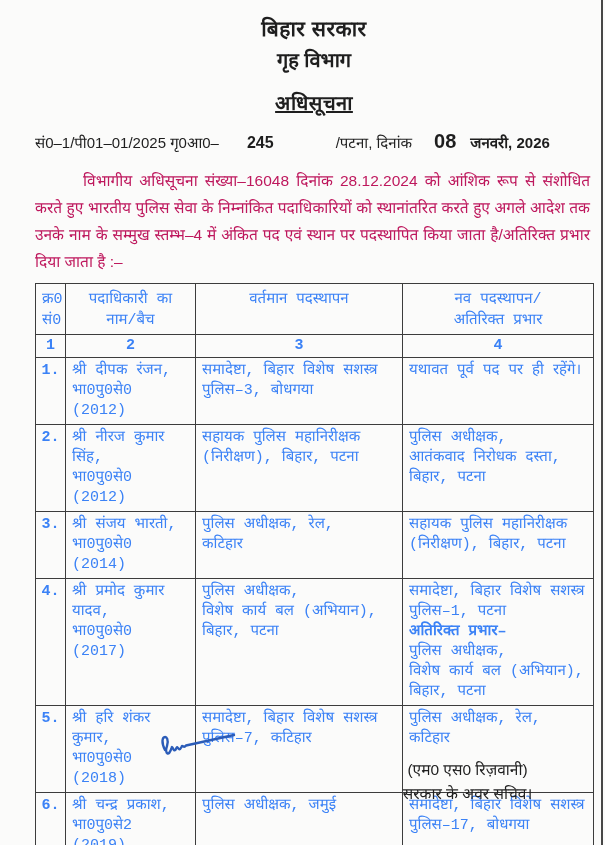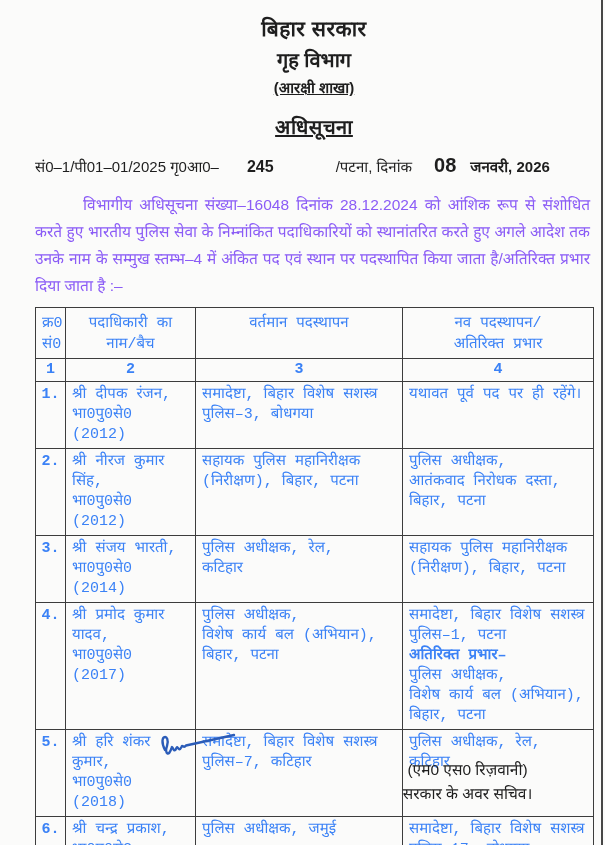--- a/index.html
+++ b/index.html
@@ -21,21 +21,21 @@
   .doc-heading { font-size:20px; font-weight:bold; margin-top:16px; text-decoration:underline; letter-spacing:.5px; }
 
   .ref-line { display:flex; align-items:baseline; font-size:15px; margin-top:14px; white-space:nowrap;text-align:center; }
   .ref-line .b245 { font-weight:bold; font-size:16px; margin-left:28px; }
   .ref-line .place { margin-left:62px; }
   .ref-line .day { font-weight:bold; font-size:20px; margin-left:22px; }
   .ref-line .my { margin-left:14px; font-weight:bold; }
 
   .body-para {
     margin-top:14px; font-size:15.5px; line-height:27px;
-    text-align:justify; text-indent:48px; width:555px; color:#8b5cf6;
+    text-align:justify; text-indent:48px; width:555px; color:#be185d;
   }
 
   table.doc-table {
     border-collapse:collapse; margin-top:8px; width:558px;
     font-size:15px; color:#3b82f6; table-layout:fixed;font-family:Liberation Mono, monospace;
   }
   .doc-table td { border:1.6px solid #3c3c3c; vertical-align:top; padding:3px 6px 3px 6px; line-height:20px; }
   .doc-table .hdr td { text-align:center; height:48px; padding-top:5px; line-height:21px; }
   .doc-table .nums td { text-align:center; font-weight:bold; height:23px; padding:0 2px; line-height:21px; }
   .doc-table .sl { text-align:center; font-weight:bold; padding-left:1px; padding-right:1px; }
@@ -49,21 +49,20 @@
   .signature { position:absolute; left:150px; top:732px; }
 </style>
 </head>
 <body>
 
 <div class="page">
   <div class="scan-edge"></div>
 
   <div class="center doc-title">बिहार सरकार</div>
   <div class="center doc-dept">गृह विभाग</div>
-  <div class="center doc-branch">(आरक्षी शाखा)</div>
   <div class="center doc-heading">अधिसूचना</div>
 
   <div class="ref-line">
     <span>सं0–1/पी01–01/2025 गृ0आ0–</span>
     <span class="b245">245</span>
     <span class="place">/पटना, दिनांक</span>
     <span class="day">08</span>
     <span class="my">जनवरी, 2026</span>
   </div>
 

